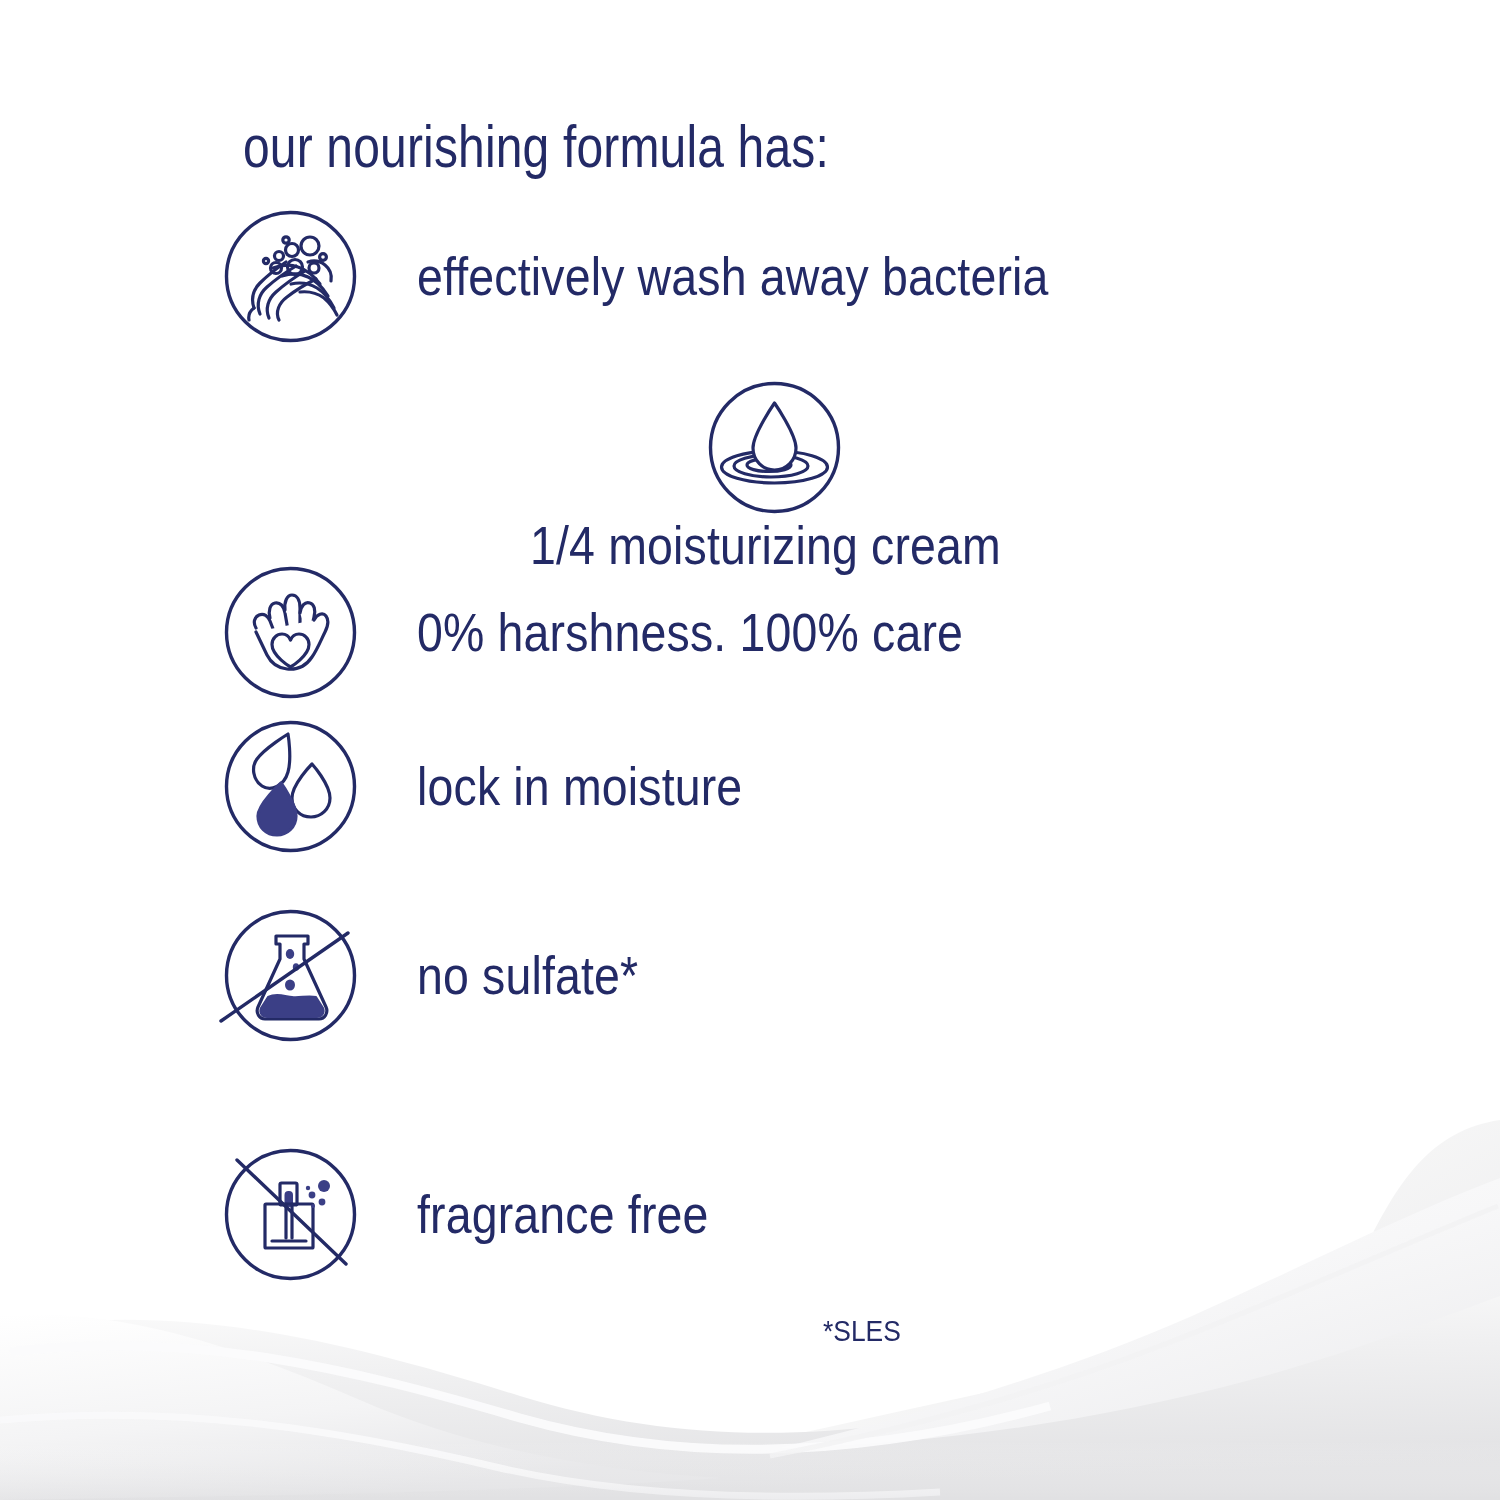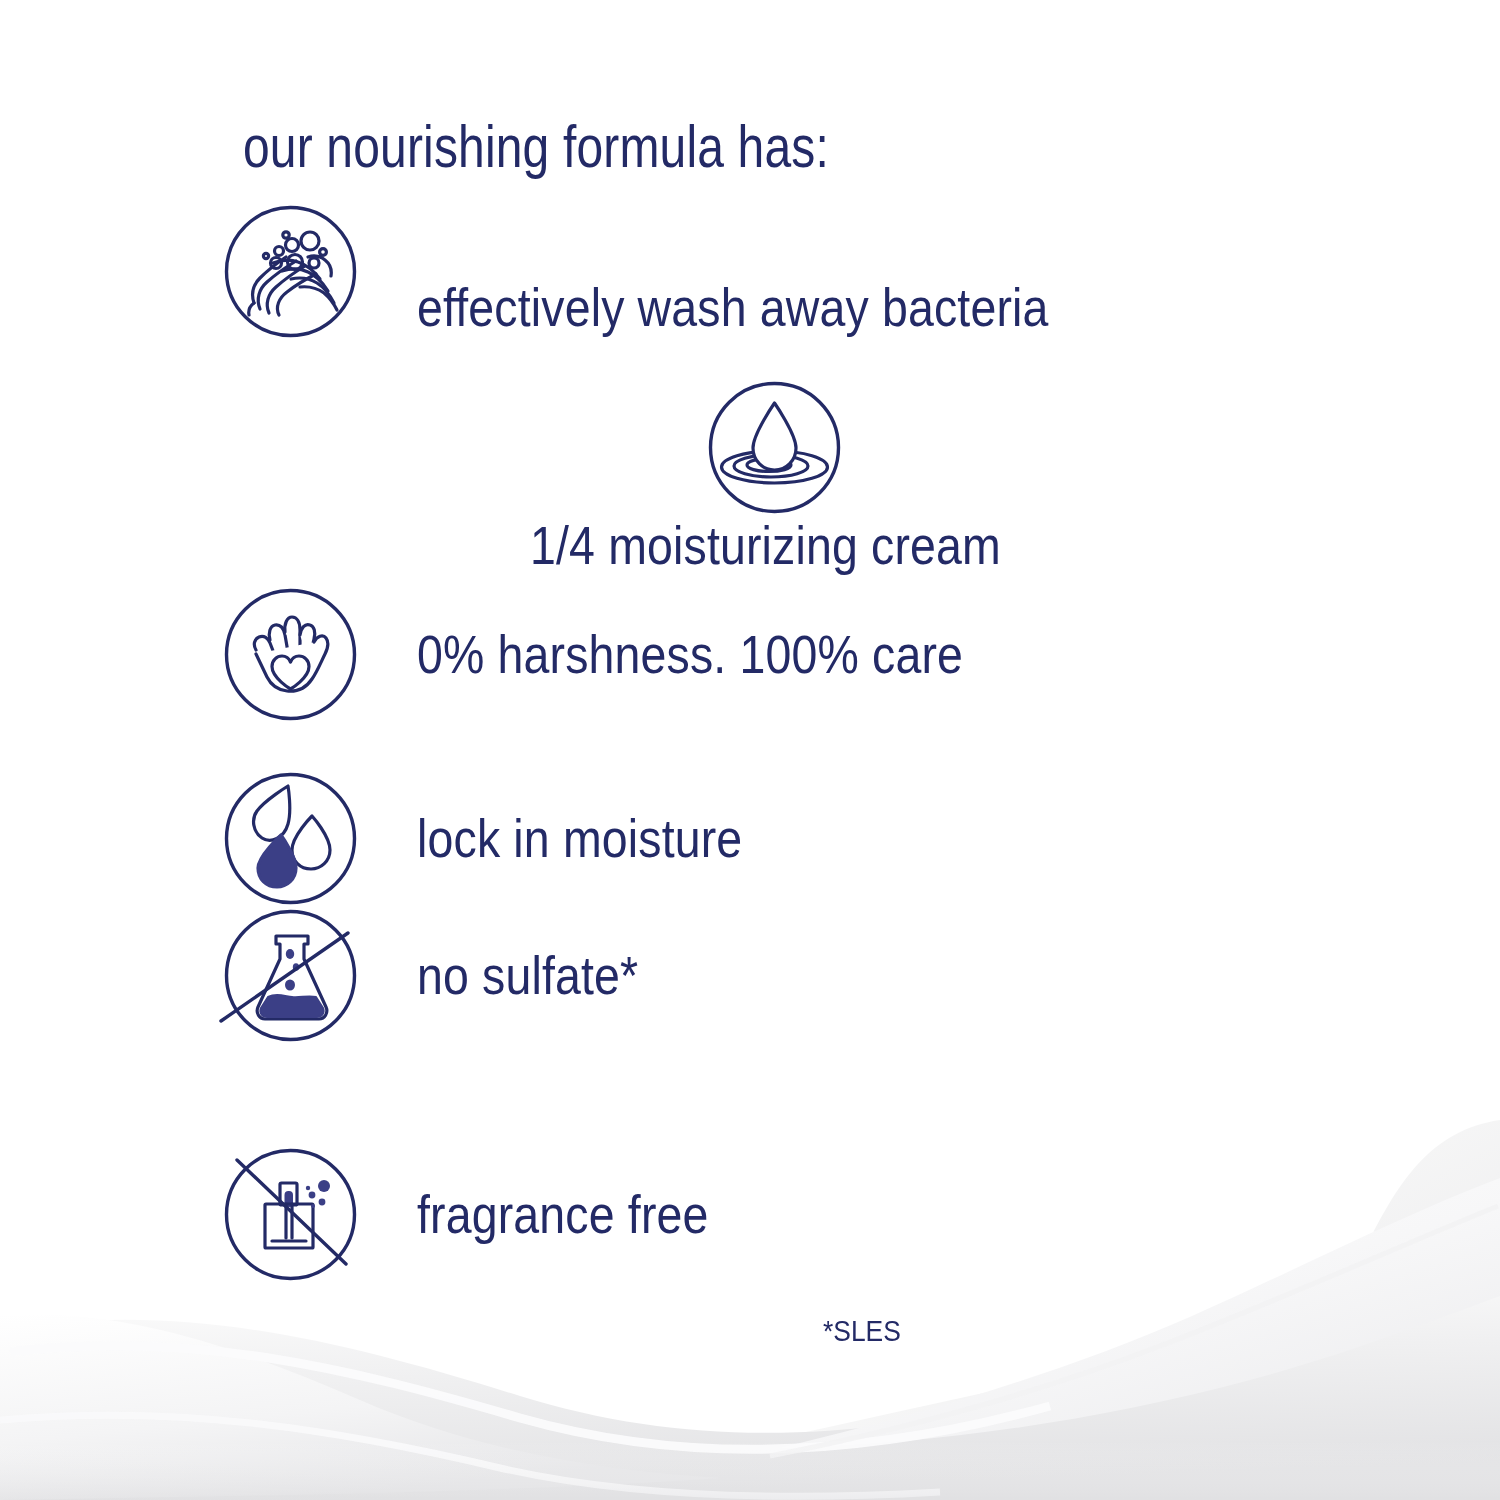--- a/index.html
+++ b/index.html
@@ -150,21 +150,21 @@
     <path filter="soft" fill="none" stroke="#f2f2f3" stroke-width="5" opacity="0.85" d="M1498,1206 C1390,1250 1280,1300 1160,1346 C1030,1396 900,1430 770,1456"></path>
     <path filter="soft" fill="none" stroke="#fafafb" stroke-width="7" opacity="0.9" d="M0,1420 C180,1404 340,1430 500,1468 C640,1500 800,1500 940,1492"></path>
 
     <rect x="0" y="1440" width="1500" height="60" fill="url(#cgEdge)" opacity="0.5"></rect>
   </svg>
 
   <div class="headline">our nourishing formula has:</div>
 
   <div class="rows">
 
-    <div class="row" style="top:198px;align-items:flex-end;">
+    <div class="row" style="top:206px;">
       <span class="icon-wrap">
         <svg viewBox="0 0 133 133">
           <g fill="none" stroke="#232a66" stroke-width="3.2" stroke-linecap="round" stroke-linejoin="round">
             <circle cx="66.5" cy="66.5" r="64" stroke-width="3.4"></circle>
 
             <path d="M30,98 C27,89 29,80 36,73 C44,65 53,58 62,52"></path>
             <path d="M36,104 C32,94 35,84 43,77 C52,69 62,62 72,56"></path>
             <path d="M45,108 C41,99 44,89 52,82 C61,74 71,67 81,61"></path>
             <path d="M55,110 C51,102 55,93 63,87 C72,80 82,74 92,69"></path>
 
@@ -201,21 +201,21 @@
             <ellipse cx="63" cy="85" rx="37" ry="11"></ellipse>
             <ellipse cx="61" cy="84" rx="22" ry="6.5"></ellipse>
 
             <path d="M66.5,22 C66.5,22 88,53 88,67 C88,79.5 78.4,89 66.5,89 C54.6,89 45,79.5 45,67 C45,53 66.5,22 66.5,22 Z" fill="#ffffff"></path>
           </g>
         </svg>
       </span>
       <span class="row-label">1/4 moisturizing cream</span>
     </div>
 
-    <div class="row" style="top:584px;">
+    <div class="row" style="top:562px;">
       <span class="icon-wrap">
         <svg viewBox="0 0 133 133">
           <g fill="none" stroke="#232a66" stroke-width="3.2" stroke-linecap="round" stroke-linejoin="round">
             <circle cx="66.5" cy="66.5" r="64" stroke-width="3.4"></circle>
 
             <path d="M32,62 C29,57 30,51 35,49 C40,47 44,50 46,55 L53,73" fill="#ffffff"></path>
             <path d="M46,52 C44,45 46,38 51,37 C56,36 60,40 61,47 L65,70" fill="#ffffff"></path>
             <path d="M61,44 C60,36 63,29 68,29 C73,29 76,34 76,42 L76,68" fill="#ffffff"></path>
             <path d="M76,47 C77,40 81,35 86,37 C90,38 92,44 90,51 L85,72" fill="#ffffff"></path>
             <path d="M90,54 C93,48 99,46 102,50 C105,54 104,60 101,66
@@ -224,21 +224,21 @@
 
             <path d="M66.5,101 C66.5,101 48,90 48,78.5 C48,72 53,68 58,68
                      C62,68 65,70.5 66.5,74 C68,70.5 71,68 75,68
                      C80,68 85,72 85,78.5 C85,90 66.5,101 66.5,101 Z" fill="#ffffff" stroke-width="3.2"></path>
           </g>
         </svg>
       </span>
       <span class="row-label">0% harshness. 100% care</span>
     </div>
 
-    <div class="row" style="top:768px;text-align:center;">
+    <div class="row" style="top:716px;text-align:center;">
       <span class="icon-wrap">
         <svg viewBox="0 0 133 133">
           <g stroke="#232a66" stroke-width="3.2" stroke-linecap="round" stroke-linejoin="round">
             <circle cx="66.5" cy="66.5" r="64" fill="none" stroke-width="3.4"></circle>
 
             <path d="M64,14 C64,14 68,38 64,52 C60,66 47,72 38,66
                      C29,60 27,47 33,39 C41,28 64,14 64,14 Z" fill="#ffffff"></path>
 
             <path d="M88,44 C88,44 106,64 106,78 C106,89 97,97 87,97
                      C76,97 68,89 68,78 C68,64 88,44 88,44 Z" fill="#ffffff"></path>

